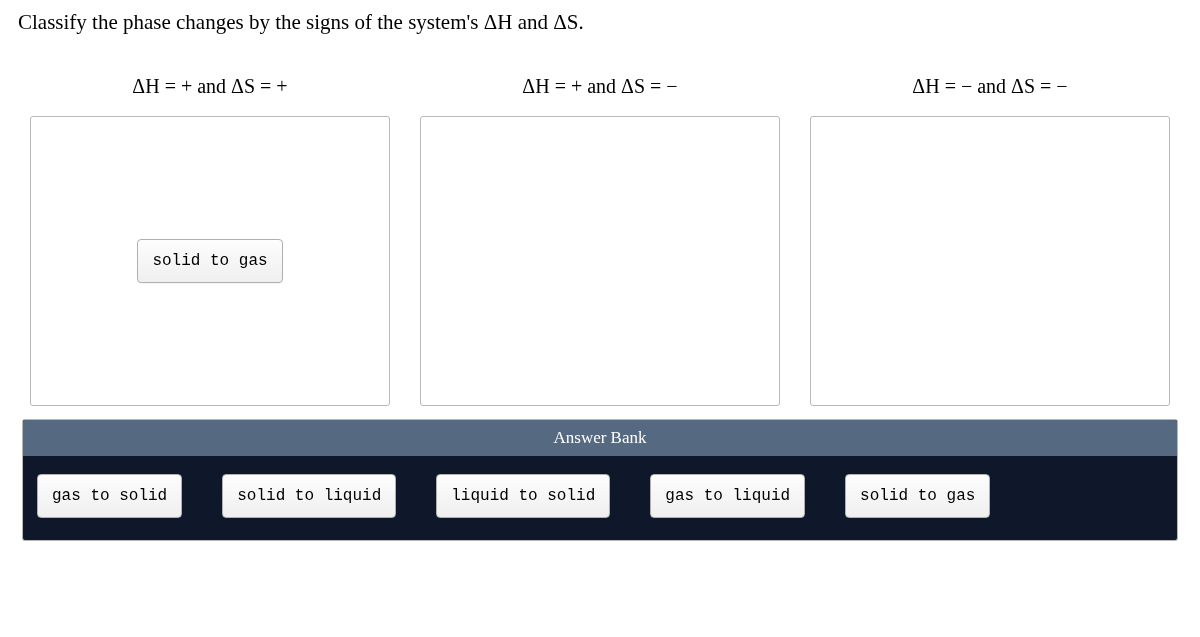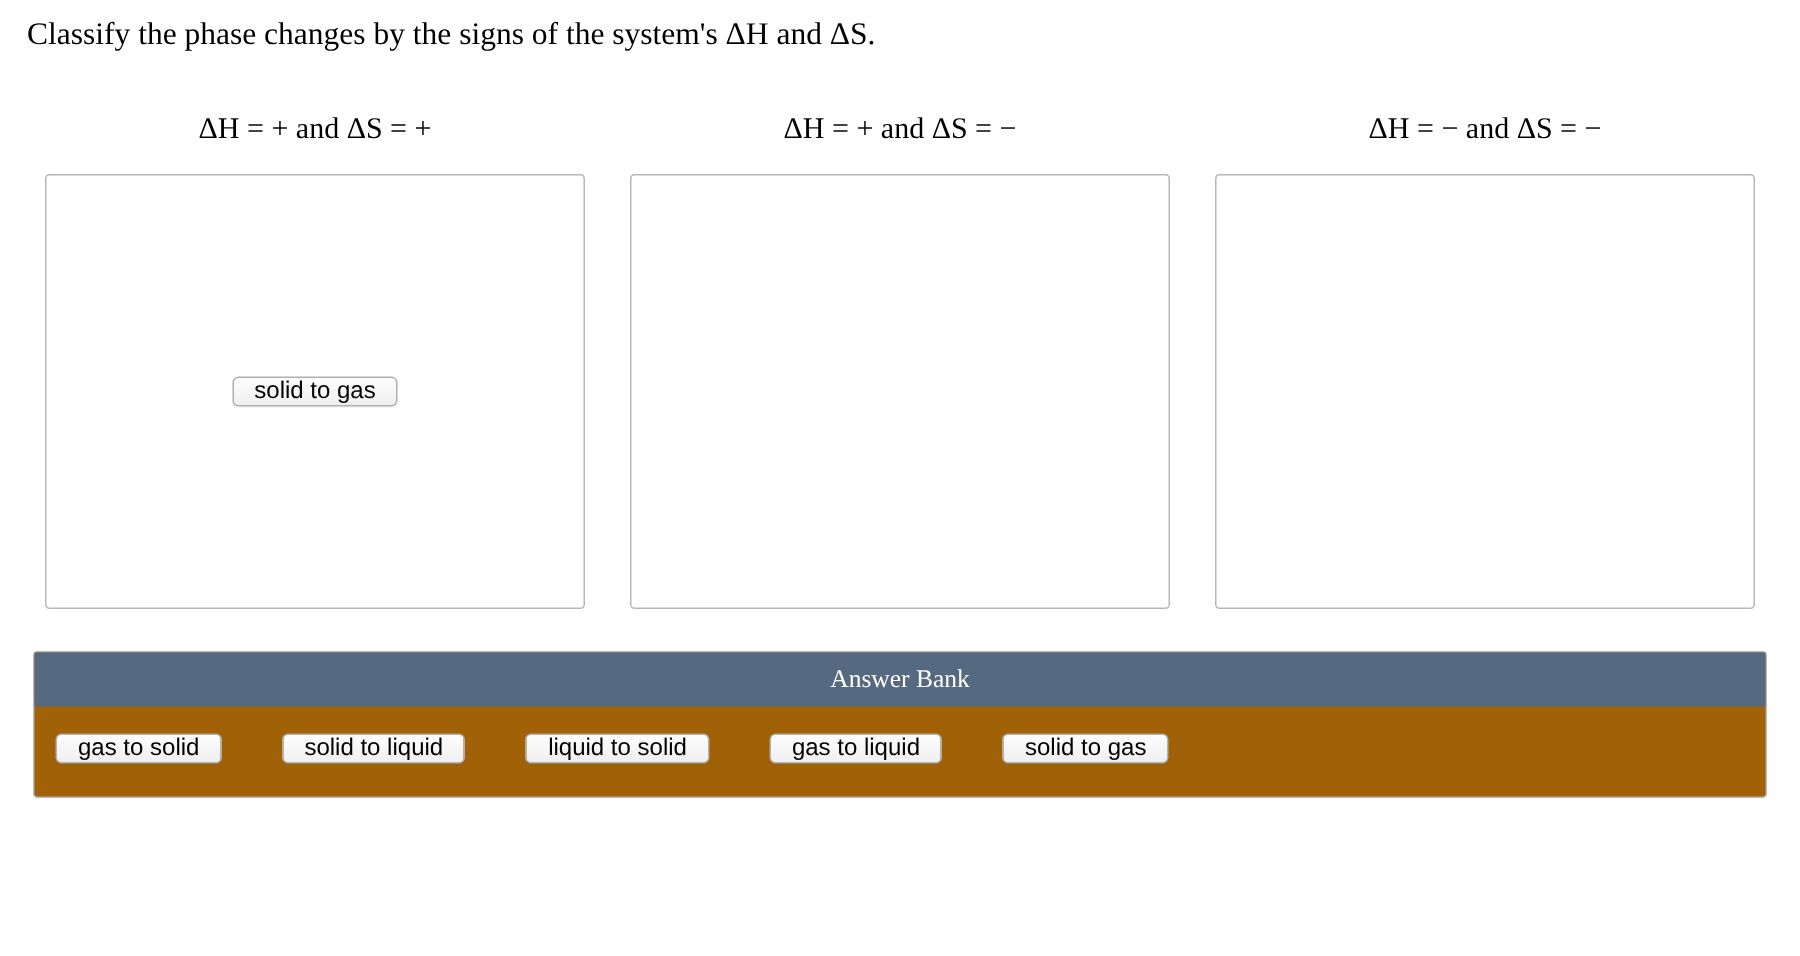--- a/index.html
+++ b/index.html
@@ -16,21 +16,21 @@
     }
     .question-text {
       font-size: 21px;
       color: #000;
       margin-bottom: 40px;
       font-family: Georgia, serif;
     }
     .categories-row {
       display: flex;
       gap: 30px;
-      margin-bottom: 28px;
+      margin-bottom: 13px;
       padding: 0 12px;
     }
     .category-column {
       flex: 1;
       display: flex;
       flex-direction: column;
       align-items: center;
     }
     .category-header {
       font-size: 20px;
@@ -49,35 +49,35 @@
       display: flex;
       flex-direction: column;
       align-items: center;
       justify-content: center;
       gap: 10px;
     }
     .item-tile {
       display: inline-flex;
       align-items: center;
       justify-content: center;
-      padding: 0 14px;
+      padding: 12px 14px;
       background: linear-gradient(to bottom, #fdfdfd, #efefef);
       border: 1px solid #b0b0b0;
       border-radius: 4px;
       font-size: 16px;
-      font-family: Liberation Sans, sans-serif;
+      font-family: Liberation Mono, monospace;
       color: #000;
       cursor: move;
       white-space: nowrap;
       box-shadow: 0 1px 1px rgba(0,0,0,0.05);
     }
     .answer-bank-container {
       border: 1px solid #b8b8b8;
       border-radius: 3px;
-      background: #a16207;
+      background: #0f172a;
       margin: 0 4px;
     }
     .answer-bank-header {
       background: #556980;
       color: #ffffff;
       text-align: center;
       padding: 8px 0;
       font-size: 17px;
       font-family: Georgia, serif;
     }

